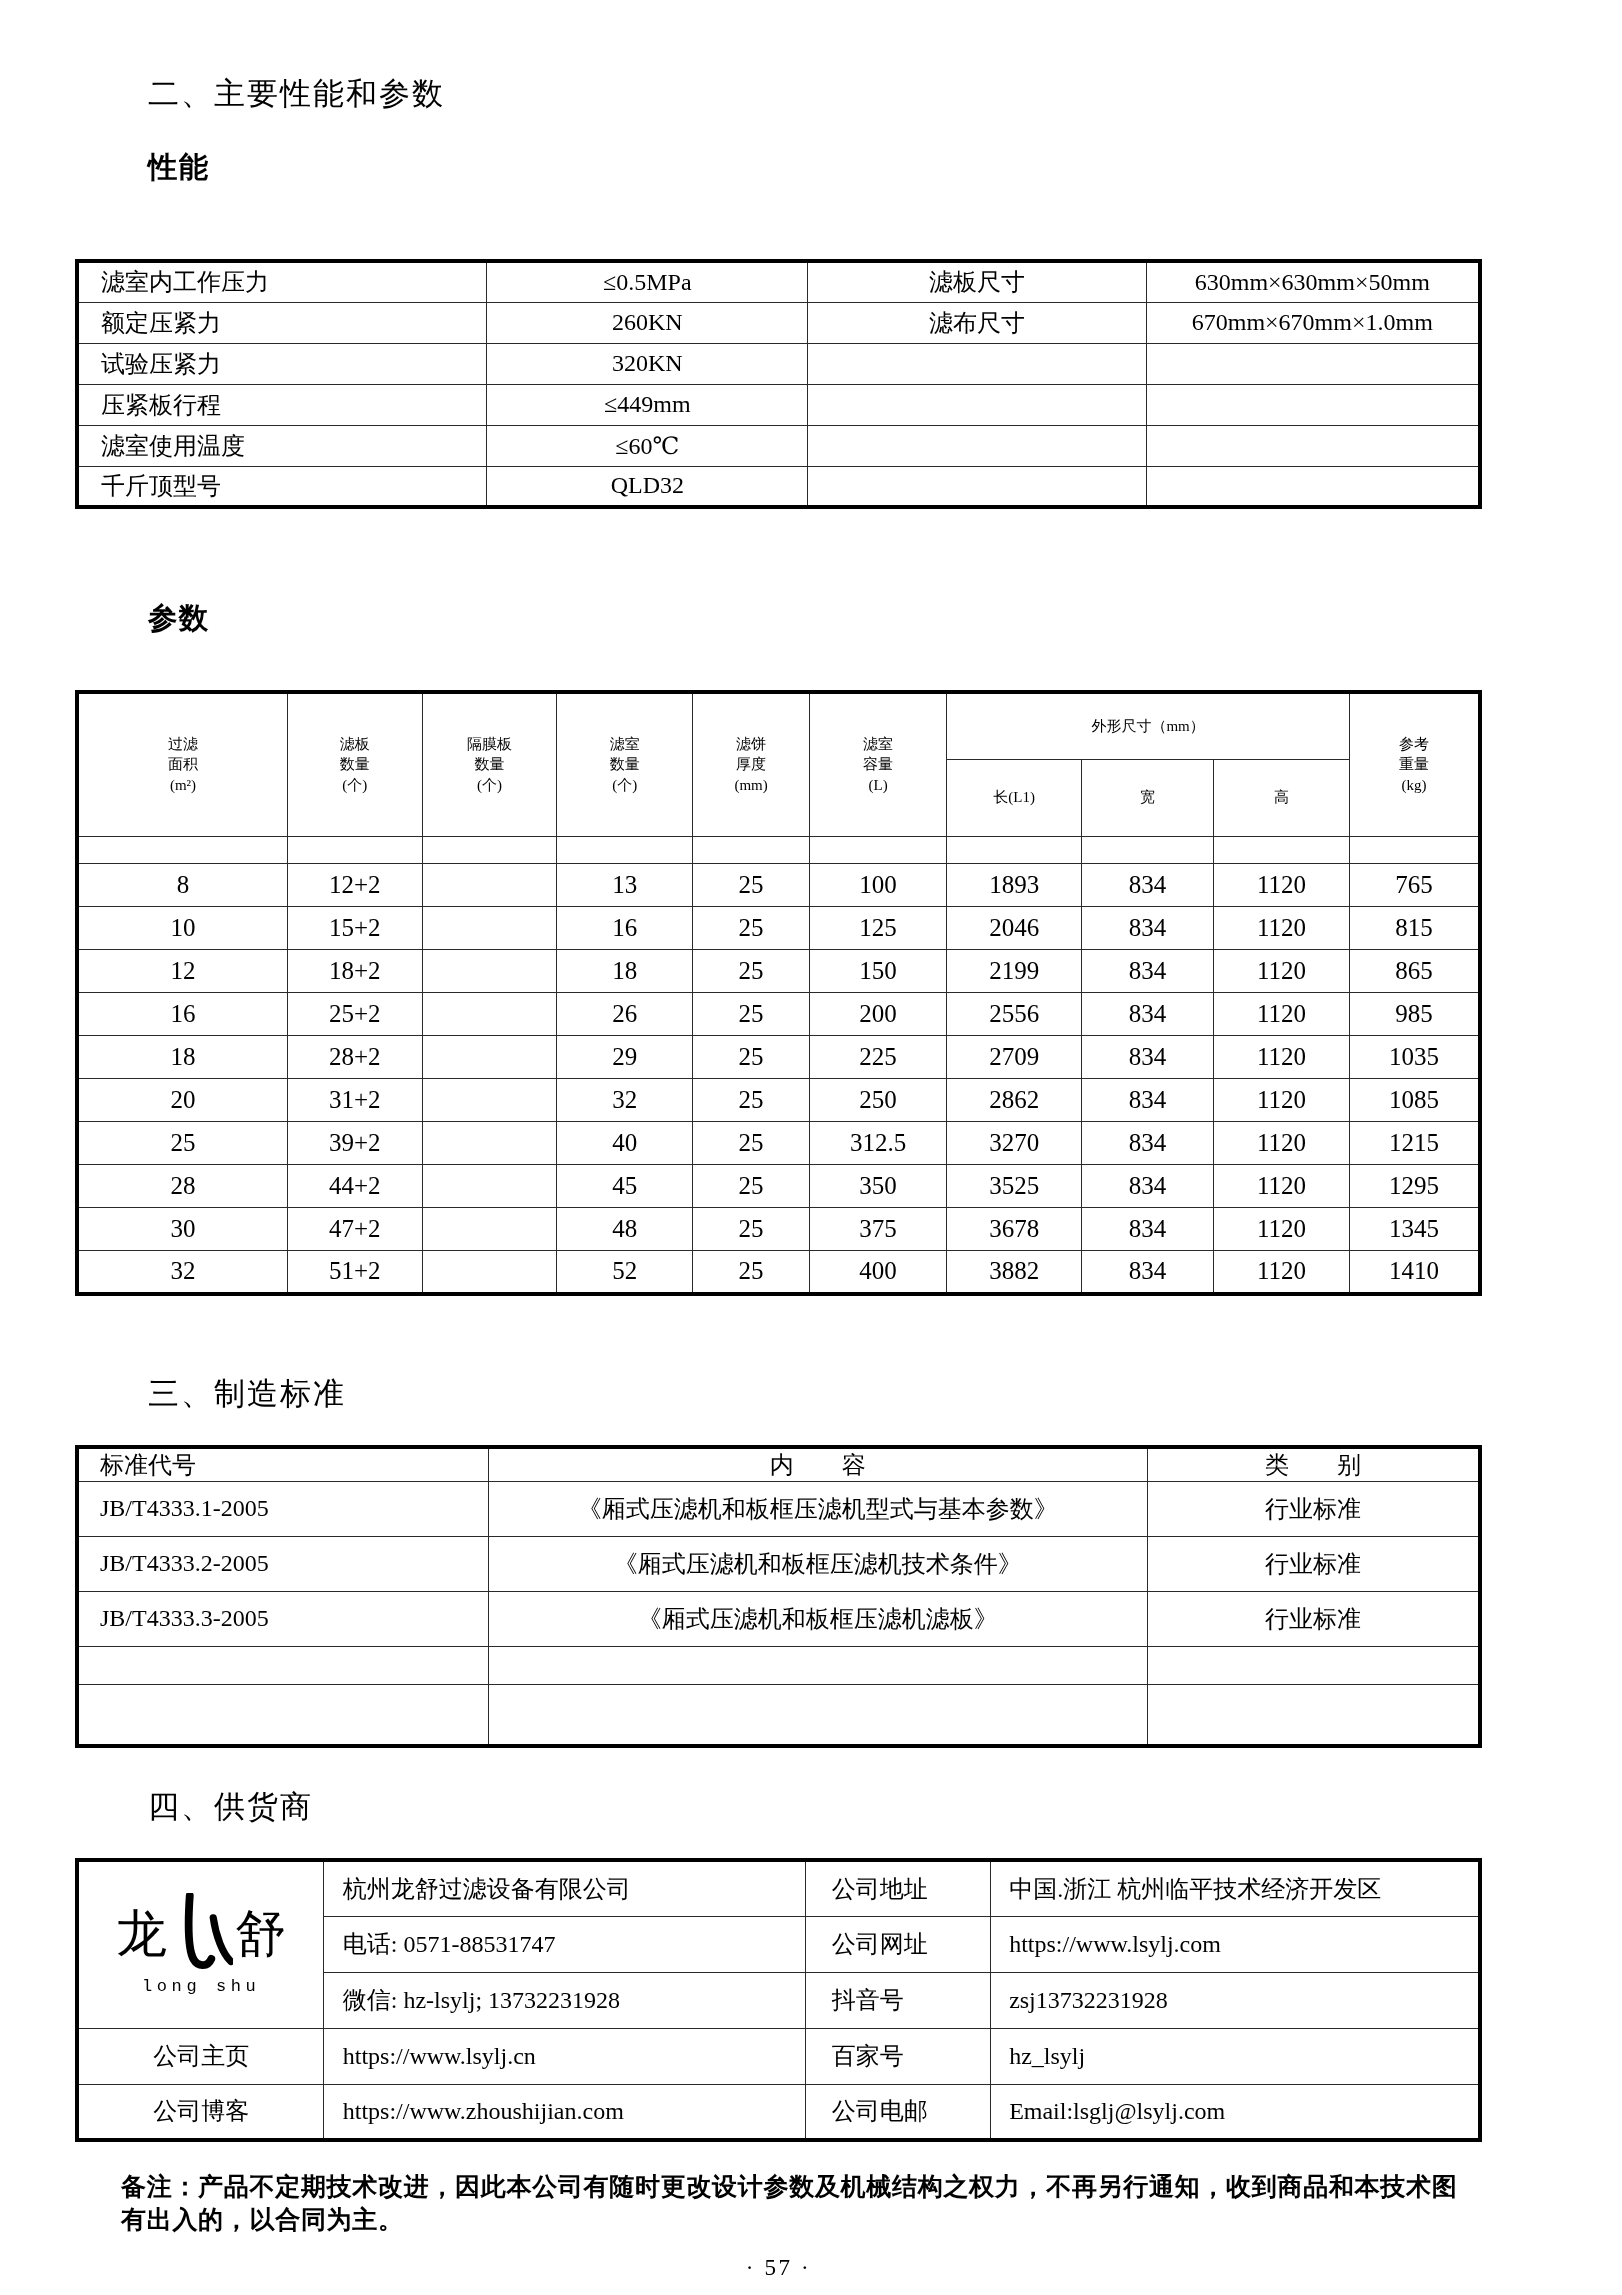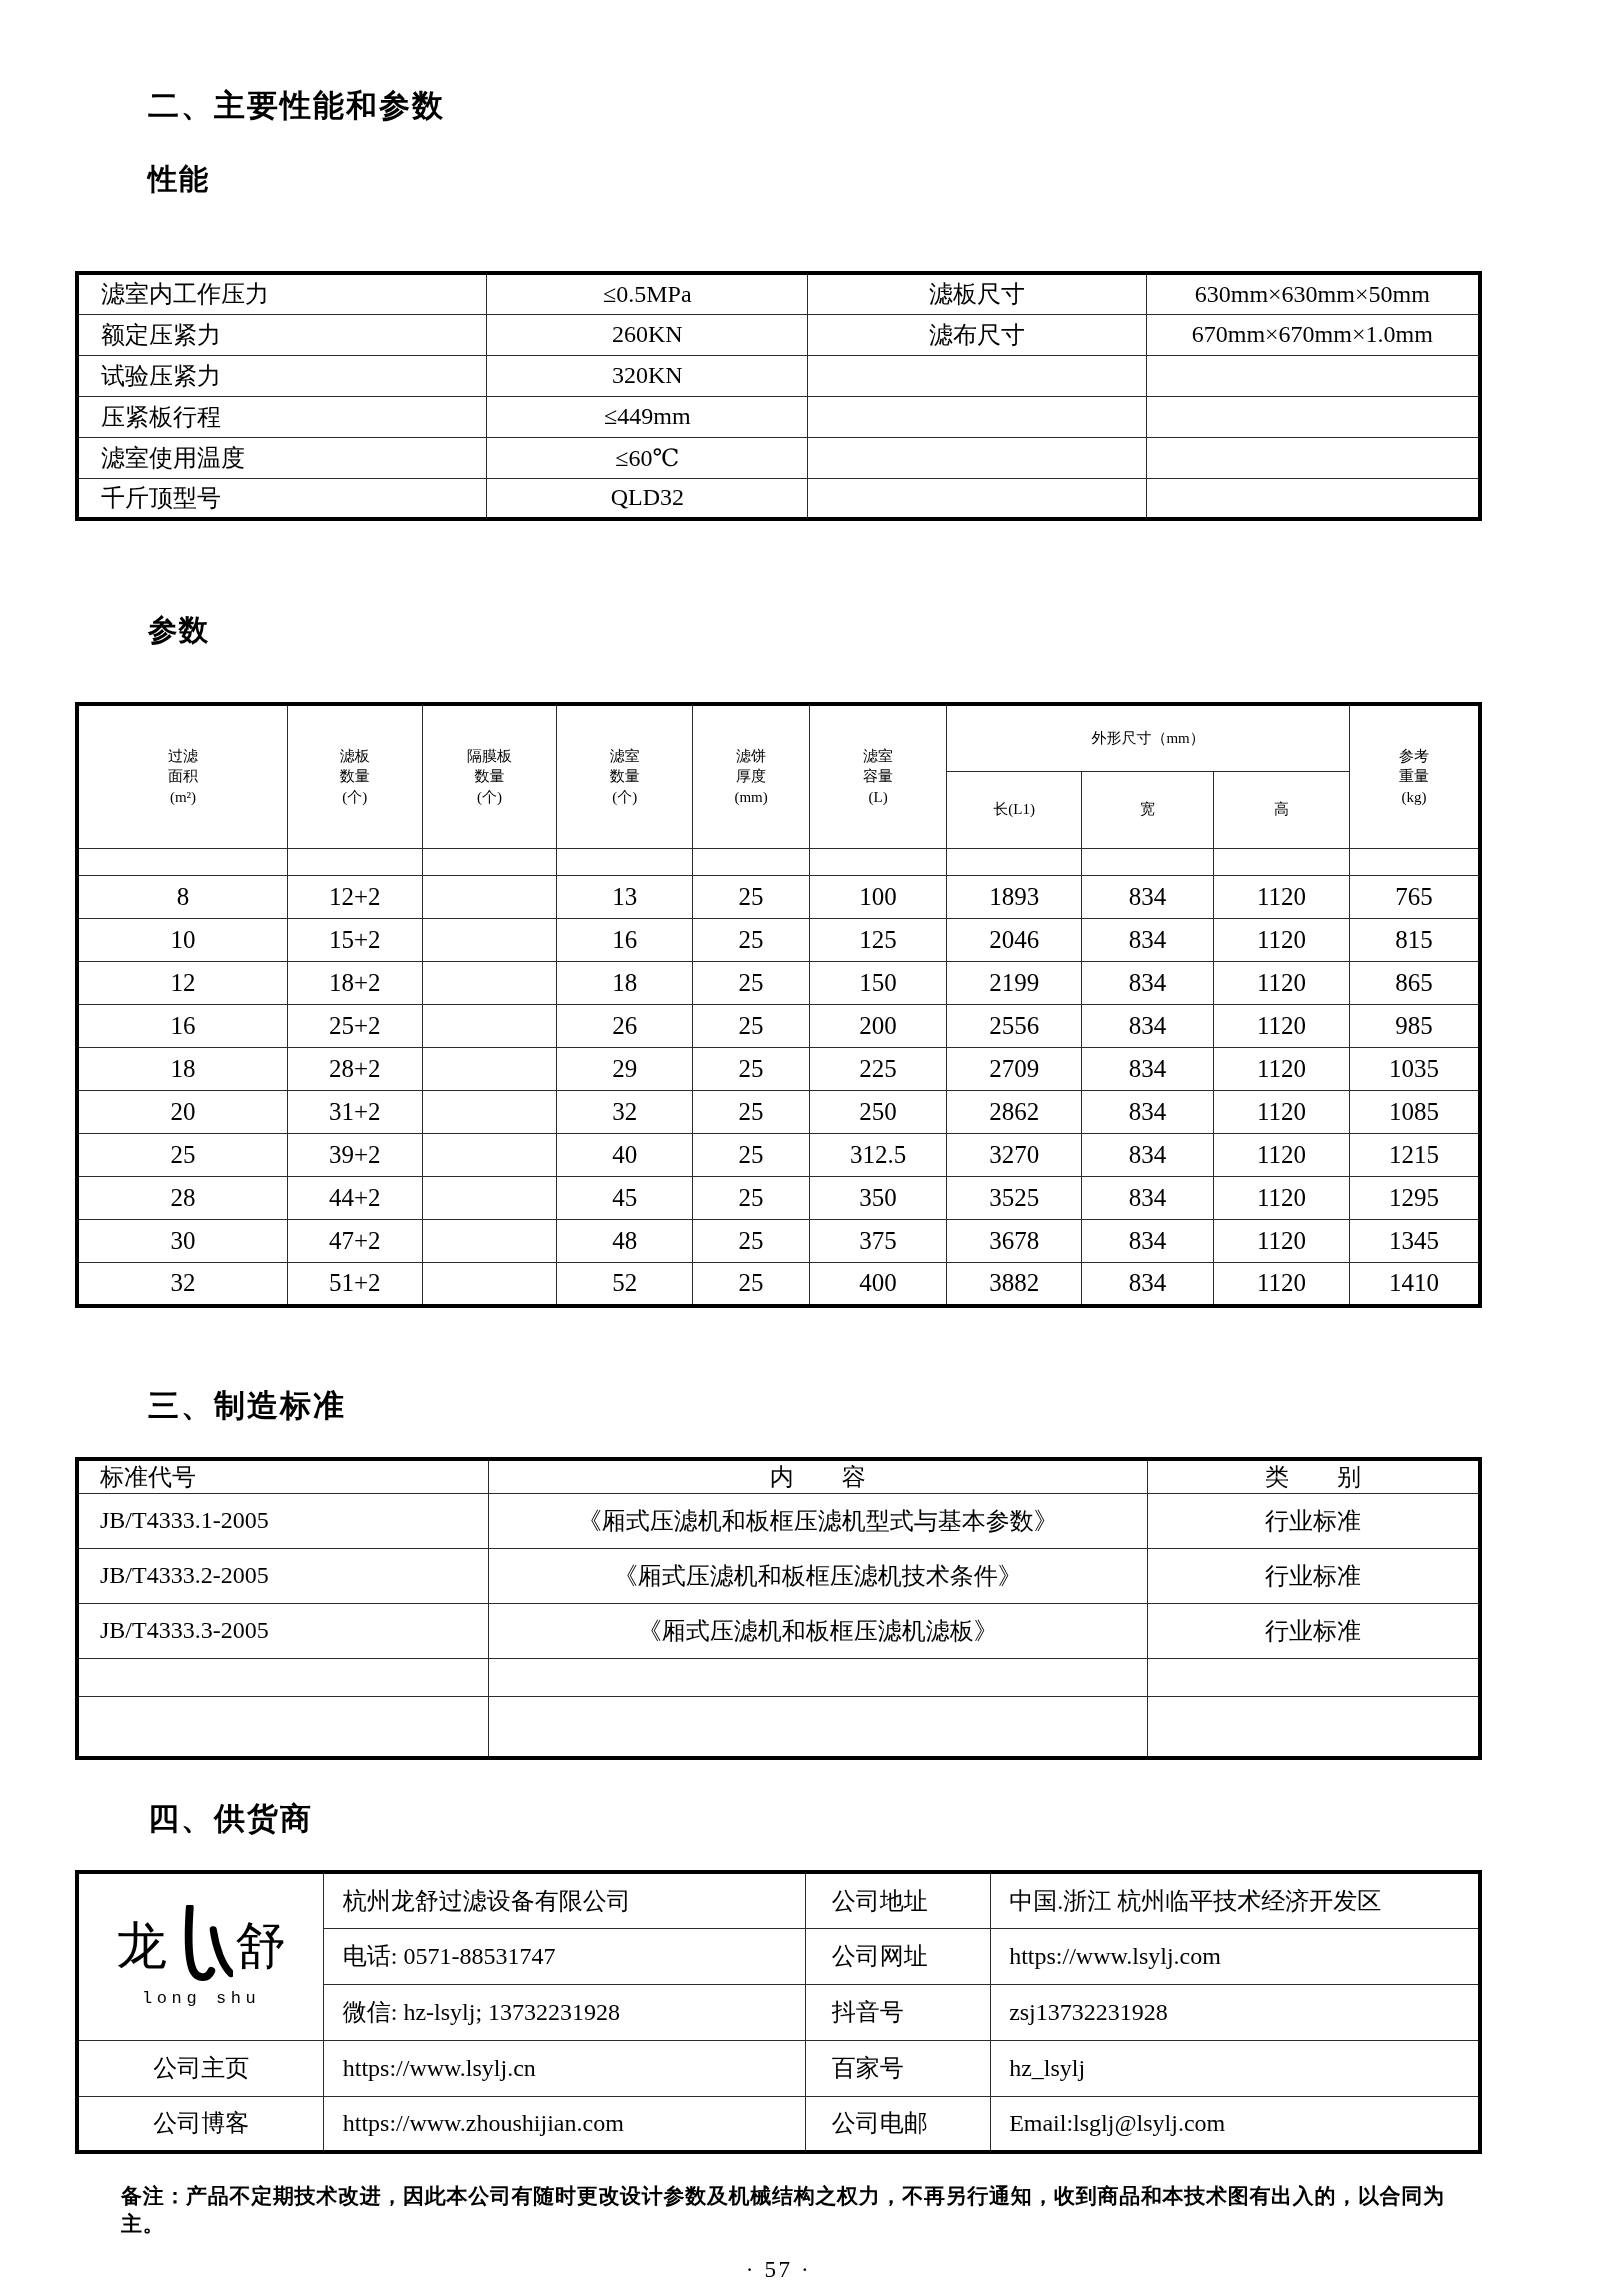--- a/index.html
+++ b/index.html
@@ -2,21 +2,21 @@
 <html style="font-size:10.5px"><head>
 <meta charset="utf-8">
 <style>
   html,body{margin:0;padding:0;background:#e8e8e8;}
   .page{
     width:1622px;height:2295px;background:#ffffff;margin:0 auto;
     box-sizing:border-box;padding:73px 140px 0 75px;
     font-family:"Liberation Serif","DejaVu Serif",serif;color:#000;
     overflow:hidden;position:relative;
   }
-  .section-title{font-size:31px;font-weight:700;margin:12px 0 0 73px;letter-spacing:2px;}
+  .section-title{font-size:31px;font-weight:400;margin:0 0 0 73px;letter-spacing:2px;}
   .subsection-title{font-size:29.4px;font-weight:700;margin:33px 0 0 73px;letter-spacing:1.3px;}
   table{border-collapse:collapse;table-layout:fixed;width:1407px;border:4.6px solid #000;}
   td,th{border:1.3px solid #2a2a2a;font-size:24px;font-weight:400;text-align:center;
         vertical-align:middle;padding:0 5.2px;overflow:hidden;}
   
   .perf-table{margin-top:71px;}
   .perf-table tr{height:41px;}
   .perf-table td.lbl{text-align:left;padding-left:22px;}
   
   .params-table{margin-top:51px;}
@@ -38,21 +38,21 @@
   .sup-table tr{height:56px;}
   .sup-table td{text-align:left;padding-left:18.3px;font-size:24px;}
   .sup-table td.center{text-align:center;padding-left:5.2px;}
   .sup-table td.minor{padding-left:26px;}
   .logo-cell{text-align:center !important;padding:0 !important;}
   .logo-wrap{display:flex;flex-direction:column;align-items:center;justify-content:center;}
   .logo-row{display:flex;align-items:center;justify-content:center;gap:2.6px;}
   .logo-cjk{font-size:51px;font-weight:400;line-height:1;}
   .logo-sub{font-family:"Liberation Mono","DejaVu Sans Mono",monospace;font-size:17px;
             letter-spacing:4.6px;margin-top:1.3px;}
-  .footer-note{margin:27.5px 0 0 46px;font-size:21px;font-weight:700;letter-spacing:0.7px;}
+  .footer-note{margin:27.5px 0 0 46px;font-size:25px;font-weight:700;letter-spacing:0.7px;}
   .page-number{text-align:center;font-size:23px;margin-top:19.6px;letter-spacing:2.6px;}
 </style>
 </head>
 <body>
 
 <div class="page">
 
   <div class="section-title">二、主要性能和参数</div>
 
   <div class="subsection-title">性能</div>

